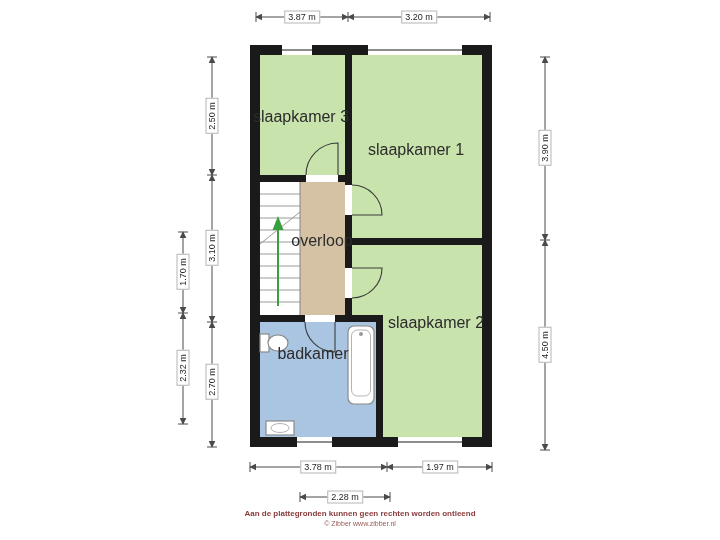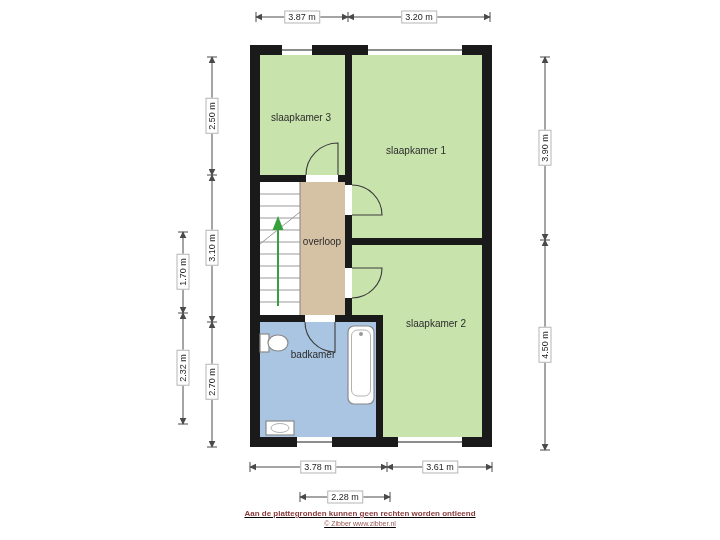--- a/index.html
+++ b/index.html
@@ -8,27 +8,27 @@
   .plan-svg{position:absolute;left:0;top:0;}
   .wall{fill:#1a1a1a;}
   .opening{fill:#ffffff;}
   .door{stroke:#3c3c3c;stroke-width:1.1;fill:none;}
   .winline{stroke:#1a1a1a;stroke-width:1;}
   .step{stroke:#9a9a9a;stroke-width:1;}
   .dimline{stroke:#4a4a4a;stroke-width:1;}
   .tick{stroke:#4a4a4a;stroke-width:1;}
   .fixture{fill:#ffffff;stroke:#8a8a8a;stroke-width:1.2;}
   .fixture-inner{fill:none;stroke:#b3b3b3;stroke-width:1;}
-  .room-label{position:absolute;transform:translate(-50%,-50%);font-size:10px;color:#2b2b2b;
+  .room-label{position:absolute;transform:translate(-50%,-50%);font-size:16px;color:#2b2b2b;
               white-space:nowrap;}
   .dim-label{position:absolute;transform:translate(-50%,-50%);font-size:9px;line-height:11px;
              color:#1f1f1f;background:#ffffff;border:1px solid #b5b5b5;padding:0 3px;
              white-space:nowrap;}
   .dim-label.vert{transform:translate(-50%,-50%) rotate(-90deg);}
-  .footer{position:absolute;left:0;right:0;top:509px;text-align:center;text-decoration:underline;}
+  .footer{position:absolute;left:0;right:0;top:509px;text-align:center;}
   .footer .line1{font-size:8px;font-weight:700;color:#8a3b3b;line-height:10px;}
   .footer .line2{font-size:7px;color:#9a5a55;line-height:9px;}
 </style>
 </head>
 <body>
 
 <div class="stage">
 
   <svg class="plan-svg" width="720" height="540" viewBox="0 0 720 540">
     <defs>
@@ -162,21 +162,21 @@
   <div class="room-label" style="left:301px;top:117px">slaapkamer 3</div>
   <div class="room-label" style="left:416px;top:150px">slaapkamer 1</div>
   <div class="room-label" style="left:322px;top:241px">overloop</div>
   <div class="room-label" style="left:436px;top:323px">slaapkamer 2</div>
   <div class="room-label" style="left:313px;top:354px">badkamer</div>
 
   <div class="dim-label" style="left:302px;top:17px">3.87 m</div>
   <div class="dim-label" style="left:419px;top:17px">3.20 m</div>
 
   <div class="dim-label" style="left:318px;top:467px">3.78 m</div>
-  <div class="dim-label" style="left:440px;top:467px">3.61 m</div>
+  <div class="dim-label" style="left:440px;top:467px">1.97 m</div>
   <div class="dim-label" style="left:345px;top:497px">2.28 m</div>
 
   <div class="dim-label vert" style="left:545px;top:148px">3.90 m</div>
   <div class="dim-label vert" style="left:545px;top:345px">4.50 m</div>
 
   <div class="dim-label vert" style="left:212px;top:116px">2.50 m</div>
   <div class="dim-label vert" style="left:212px;top:248px">3.10 m</div>
   <div class="dim-label vert" style="left:212px;top:382px">2.70 m</div>
 
   <div class="dim-label vert" style="left:183px;top:272px">1.70 m</div>

